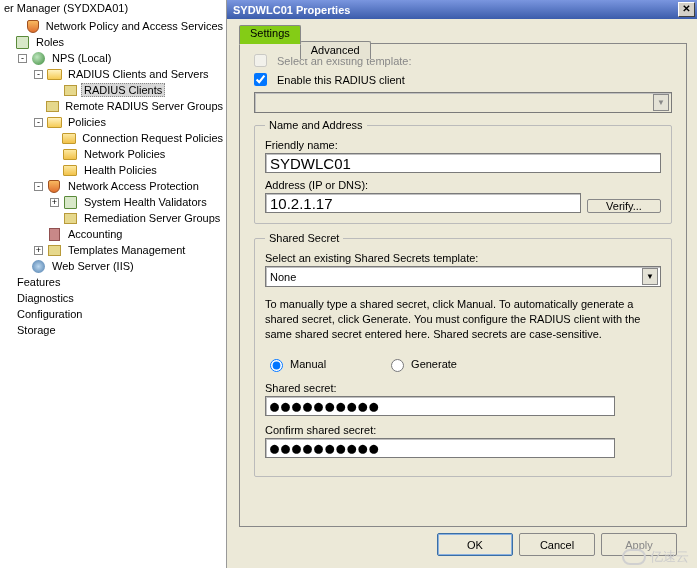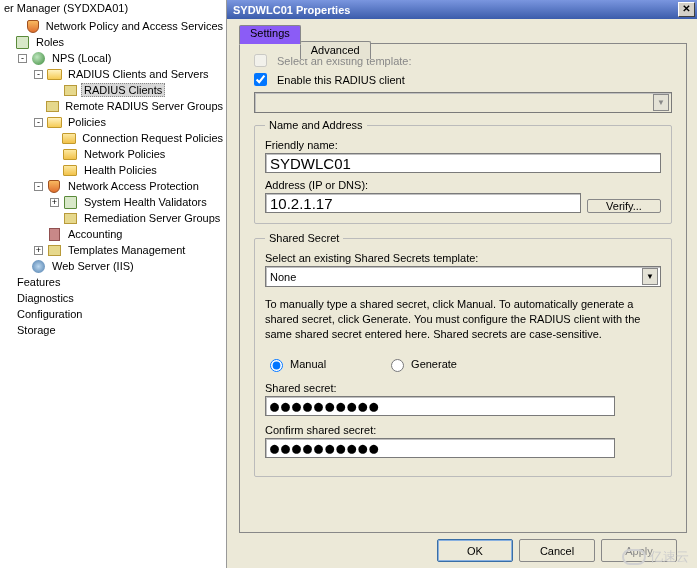--- a/index.html
+++ b/index.html
@@ -99,21 +99,21 @@
   .tab {
     border:1px solid #888;
     border-bottom:none;
     padding: 2px 10px 0 10px;
     background:#ece9d8;
     font-size:11px;
     border-radius: 2px 2px 0 0;
     margin-right:-1px;
     position:relative;
   }
-  .tab.active { background:#8b5cf6; top:1px; padding-top:1px; z-index:3; border-bottom:1px solid #ece9d8;}
+  .tab.active { background:#84cc16; top:1px; padding-top:1px; z-index:3; border-bottom:1px solid #ece9d8;}
   .tab.inactive { top:17px; height:18px; background:#e6e3d3;}
   .tabpanel {
     border:1px solid #888;
     background:#ece9d8;
     flex:1;
     padding: 10px 14px;
     position:relative;
     z-index:1;
     margin-top:-1px;
   }
@@ -162,21 +162,21 @@
     padding:0 8px;
   }
   .helptext{ font-size:11px; margin:10px 0 14px 0; line-height:1.35;}
   .radio-row{ display:flex; gap:60px; margin:6px 0 10px 0; align-items:center;}
   .radio-row label{ display:flex; align-items:center; gap:4px;}
   .secret-field{ margin-bottom:8px;}
   .secret-field .textinput{ width:350px; font-family: monospace; letter-spacing:2px;}
   .button-row{
     display:flex; gap:6px;
     justify-content:flex-end;
-    padding: 6px 10px 6px 0;
+    padding: 6px 10px 12px 0;
     min-height: 32px;
   }
   .button-row .btn{ min-width:76px; height:23px;}
   .btn.default{ border:1px solid #3a6ea5; box-shadow:0 0 0 1px #88b0e0 inset;}
   .btn.disabled{ color:#888;}
   .watermark{
     position:absolute; right:8px; bottom:2px;
     font-size:13px; color:#ccc; font-family: "Microsoft YaHei", Arial, sans-serif;
     display:flex; align-items:center; gap:4px;
     pointer-events:none;

